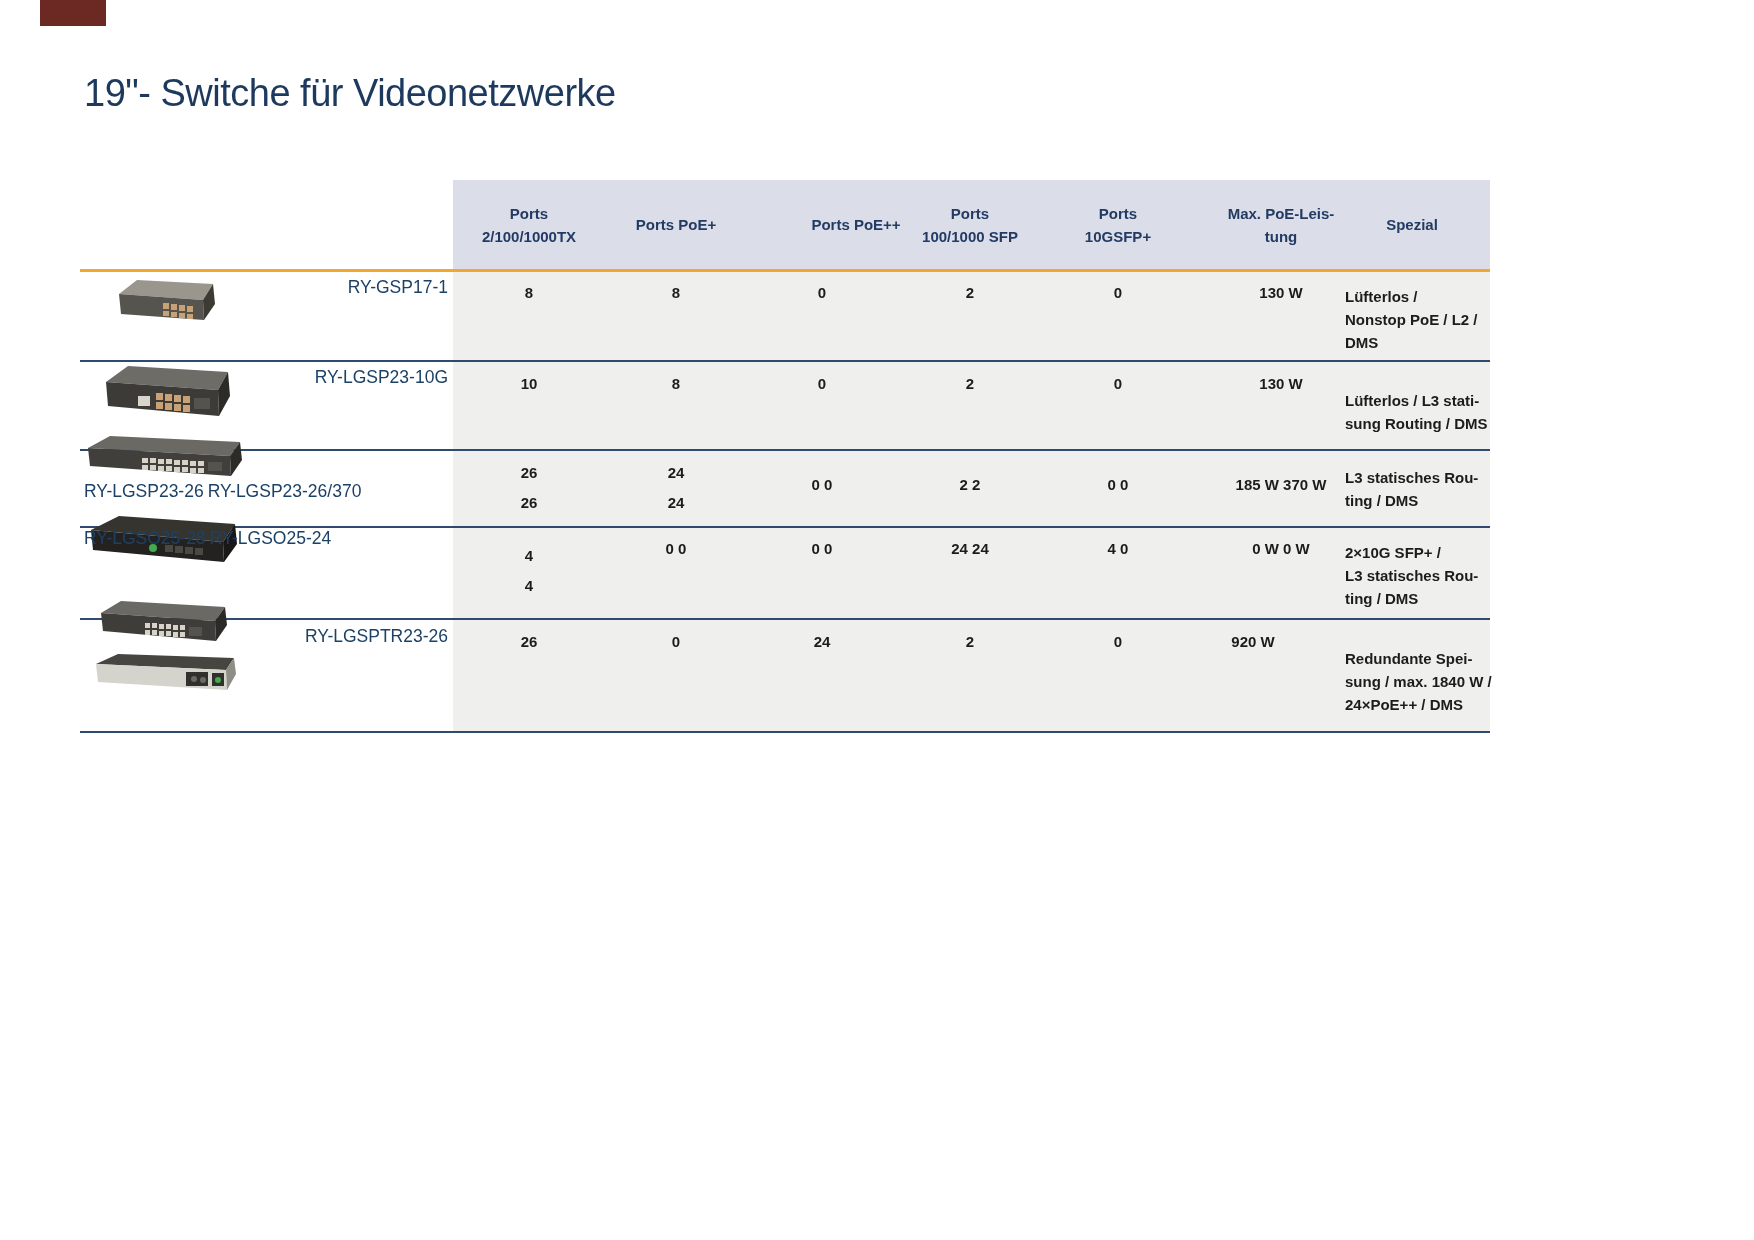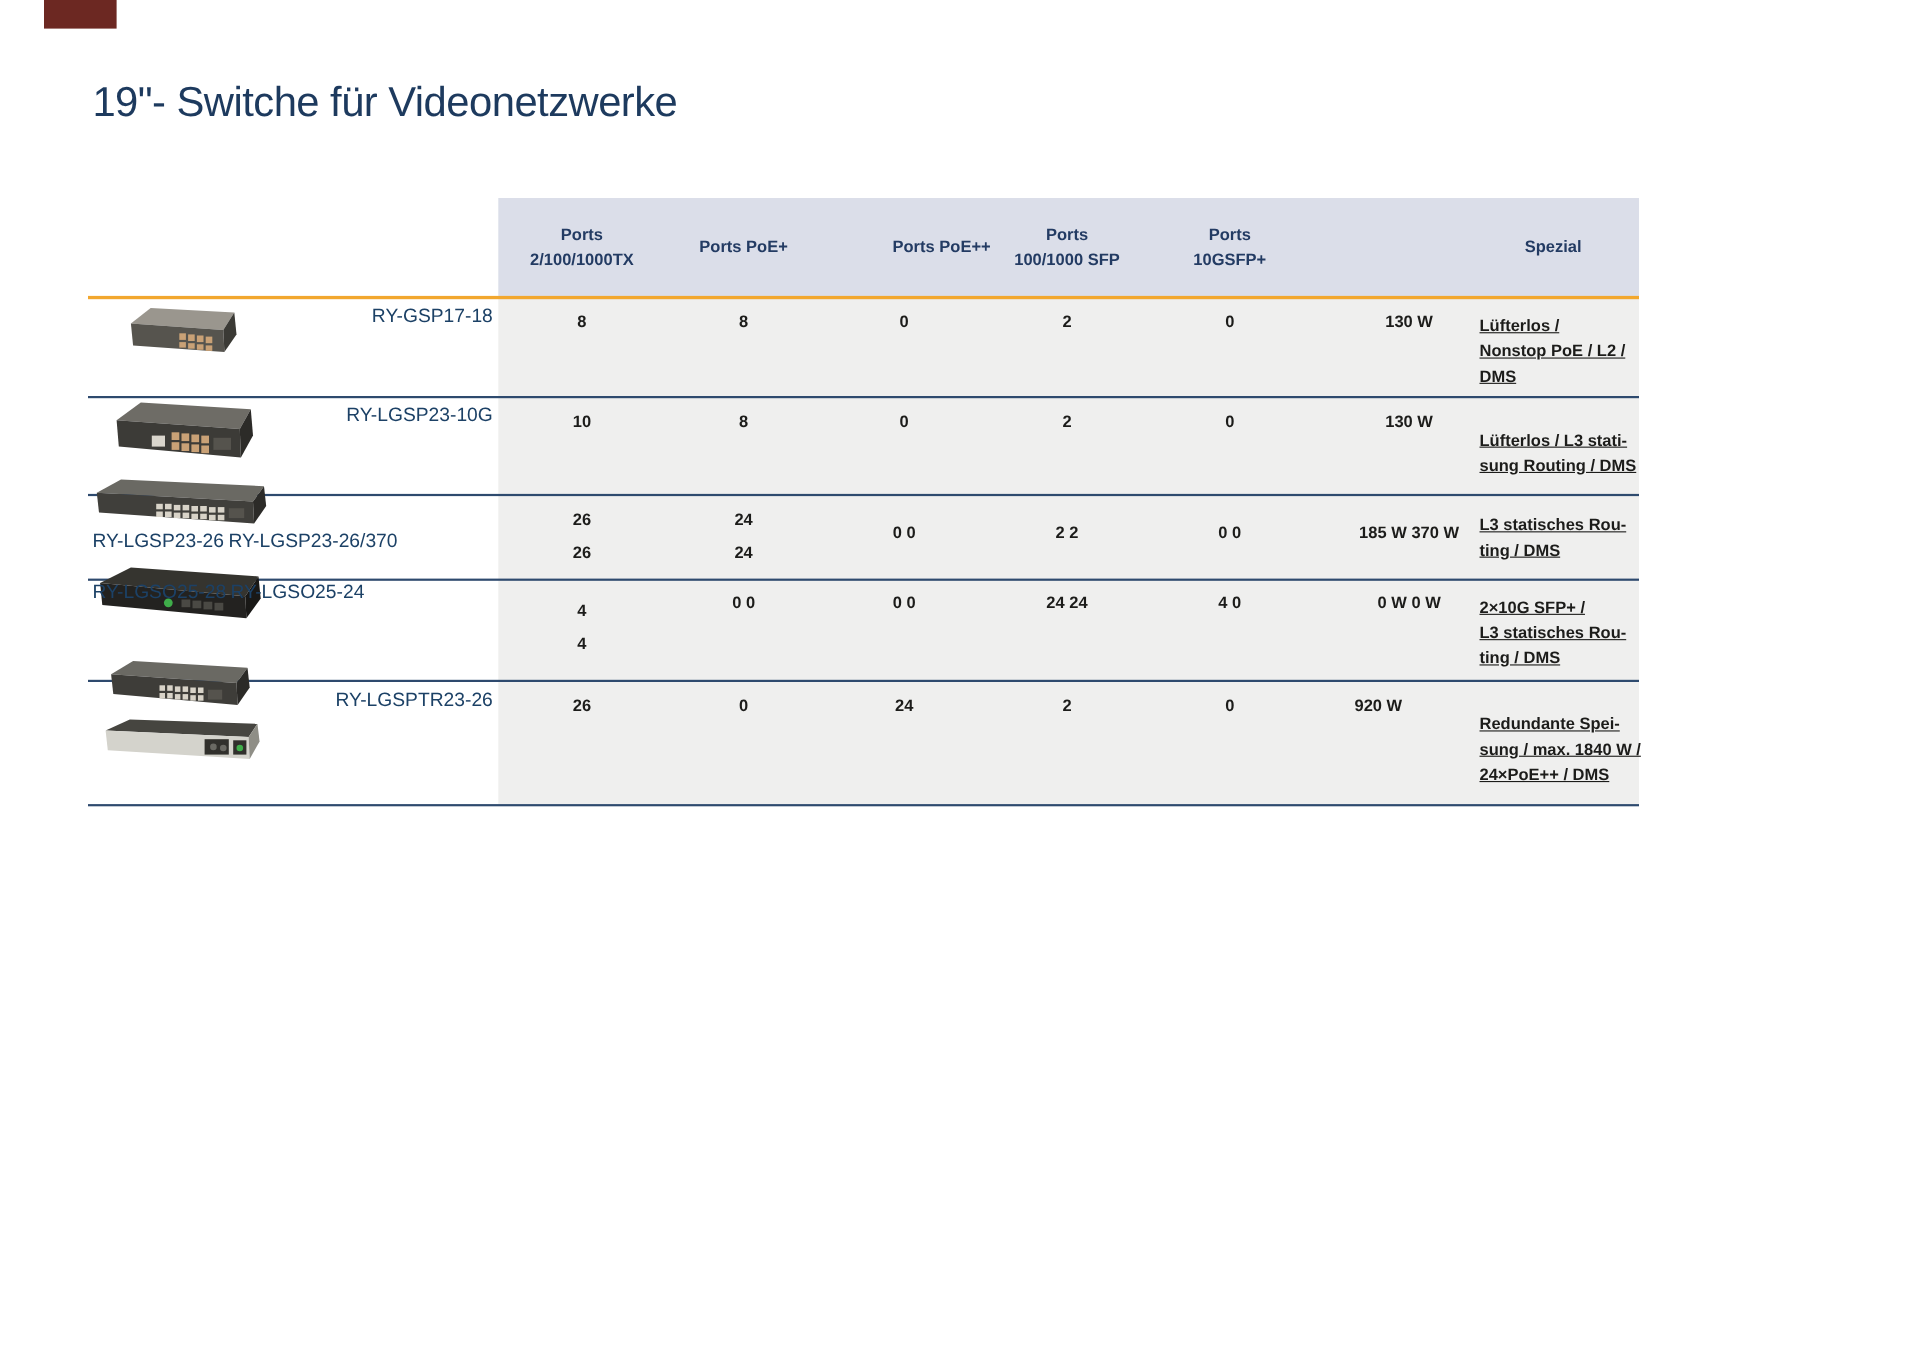--- a/index.html
+++ b/index.html
@@ -23,21 +23,21 @@
     color:#233b63; font-size:15px; font-weight:600; line-height:1.55; white-space:nowrap; z-index:3;
   }
   .val {
     position:absolute; transform:translateX(-50%); z-index:3;
     font-size:15px; font-weight:700; color:#1c1c1a; text-align:center;
     line-height:30px; white-space:nowrap;
   }
   .val span { display:block; }
   .spz {
     position:absolute; left:1345px; z-index:3;
-    font-size:15px; font-weight:700; color:#1c1c1a; line-height:23px; white-space:nowrap;text-decoration:underline;
+    font-size:15px; font-weight:700; color:#1c1c1a; line-height:23px; white-space:nowrap;
   }
   .spz span { display:block; }
   .pname {
     position:absolute; z-index:5; color:#1c4166; font-size:17.5px; font-weight:400; white-space:nowrap;
   }
   .pname-right { right:1306px; }
   .pname-left  { left:84px; }
   .pname .gap { display:inline-block; width:4px; }
   .pimg { position:absolute; z-index:4; }
 </style>
@@ -63,20 +63,24 @@
   <div class="hcell" style="left:856px">
     <span>Ports PoE++</span>
   </div>
   <div class="hcell" style="left:970px">
     <span>Ports</span>
       <span>100/1000 SFP</span>
   </div>
   <div class="hcell" style="left:1118px">
     <span>Ports</span>
       <span>10GSFP+</span>
+  </div>
+  <div class="hcell" style="left:1281px">
+    <span>Max. PoE-Leis-</span>
+      <span>tung</span>
   </div>
   <div class="hcell" style="left:1412px">
     <span>Spezial</span>
   </div>
 
   <div class="hline orange" style="top:269px"></div>
   <div class="hline navy" style="top:360px"></div>
   <div class="hline navy" style="top:449px"></div>
   <div class="hline navy" style="top:526px"></div>
   <div class="hline navy" style="top:618px"></div>
@@ -91,21 +95,21 @@
         <rect x="50" y="31" width="6" height="6"></rect>
           <rect x="58" y="32" width="6" height="6"></rect>
         <rect x="66" y="33" width="6" height="6"></rect>
           <rect x="74" y="34" width="6" height="6"></rect>
         <rect x="50" y="39" width="6" height="5"></rect>
           <rect x="58" y="40" width="6" height="5"></rect>
         <rect x="66" y="41" width="6" height="5"></rect>
           <rect x="74" y="42" width="6" height="5"></rect>
       </g>
     </svg>
-    <div class="pname pname-right" style="top:277px">RY-GSP17-18</div>
+    <div class="pname pname-right" style="top:277px">RY-GSP17-1</div>
     <div class="val" style="left:529px;  top:278px">
         <span>8</span>
       </div>
     <div class="val" style="left:676px;  top:278px">
         <span>8</span>
       </div>
     <div class="val" style="left:822px;  top:278px">
         <span>0</span>
       </div>
     <div class="val" style="left:970px;  top:278px">

